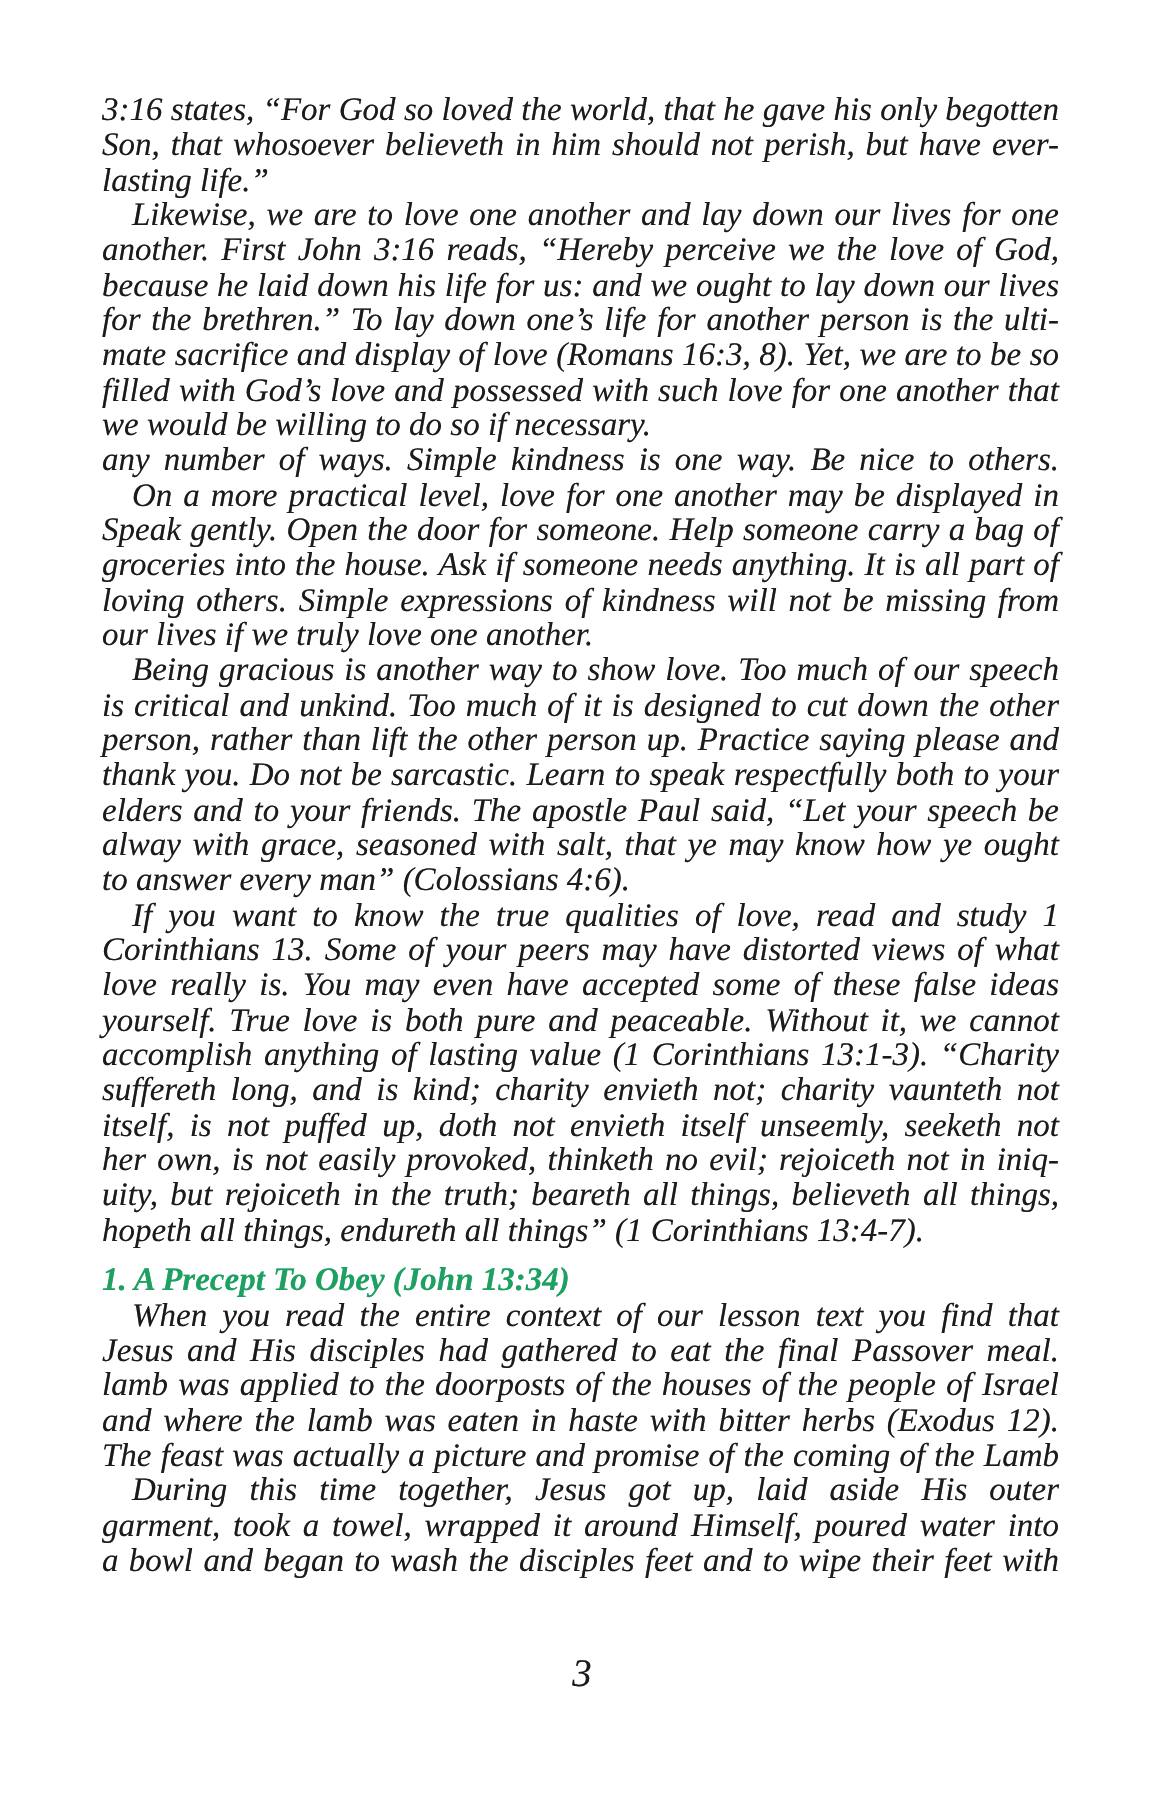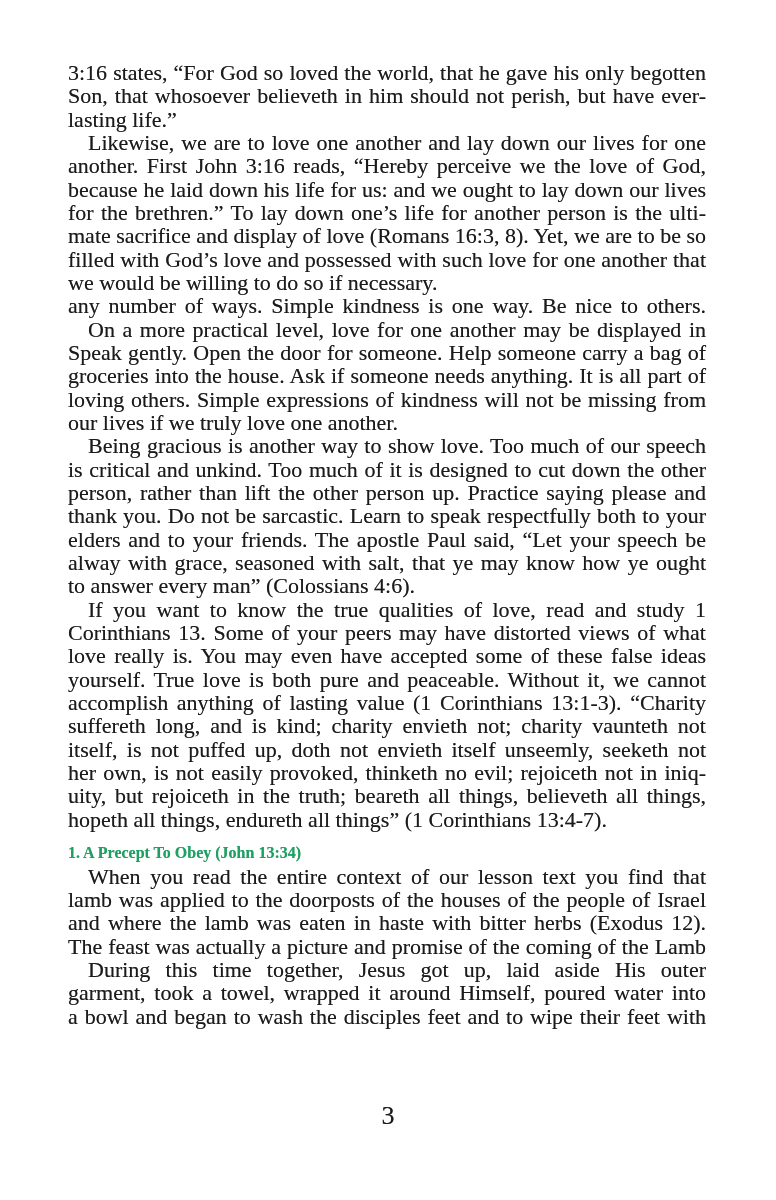--- a/index.html
+++ b/index.html
@@ -4,20 +4,21 @@
 <style>
   html, body { margin: 0; padding: 0; background: #ffffff; }
   .page {
     position: relative;
     width: 776px;
     height: 1200px;
     background: #ffffff;
     overflow: hidden;
     font-family: "Liberation Serif", serif;
     color: #1b1b1b;
+    font-style: italic;
   }
   .textcol {
     position: absolute;
     left: 68px;
     top: 61px;
     width: 638px;
   }
   .line {
     height: 23.33px;
     line-height: 23.33px;
@@ -25,21 +26,21 @@
     text-align: justify;
     text-align-last: justify;
     text-shadow: 0 0 0.35px rgba(20,20,20,0.55);
   }
   .line.end { text-align-last: left; }
   .line.indent { text-indent: 20px; }
   .heading {
     margin-top: 10px;
     height: 24px;
     line-height: 24px;
-    font-size: 16px;
+    font-size: 22px;
     font-weight: bold;
     color: #1ea062;
     text-align: left;
     text-shadow: 0 0 0.3px rgba(30,160,98,0.6);
   }
   .folio {
     position: absolute;
     top: 1101px;
     left: 0;
     width: 776px;
@@ -100,20 +101,21 @@
       <div class="line">itself, is not puffed up, doth not envieth itself unseemly, seeketh not</div>
       <div class="line">her own, is not easily provoked, thinketh no evil; rejoiceth not in iniq-</div>
       <div class="line">uity, but rejoiceth in the truth; beareth all things, believeth all things,</div>
       <div class="line end">hopeth all things, endureth all things” (1 Corinthians 13:4-7).</div>
     </div>
 
     <div class="heading">1. A Precept To Obey (John 13:34)</div>
 
     <div>
       <div class="line indent">When you read the entire context of our lesson text you find that</div>
+      <div class="line">Jesus and His disciples had gathered to eat the final Passover meal.</div>
       <div class="line">lamb was applied to the doorposts of the houses of the people of Israel</div>
       <div class="line">and where the lamb was eaten in haste with bitter herbs (Exodus 12).</div>
       <div class="line">The feast was actually a picture and promise of the coming of the Lamb</div>
     </div>
 
     <div>
       <div class="line indent">During this time together, Jesus got up, laid aside His outer</div>
       <div class="line">garment, took a towel, wrapped it around Himself, poured water into</div>
       <div class="line">a bowl and began to wash the disciples feet and to wipe their feet with</div>
     </div>

